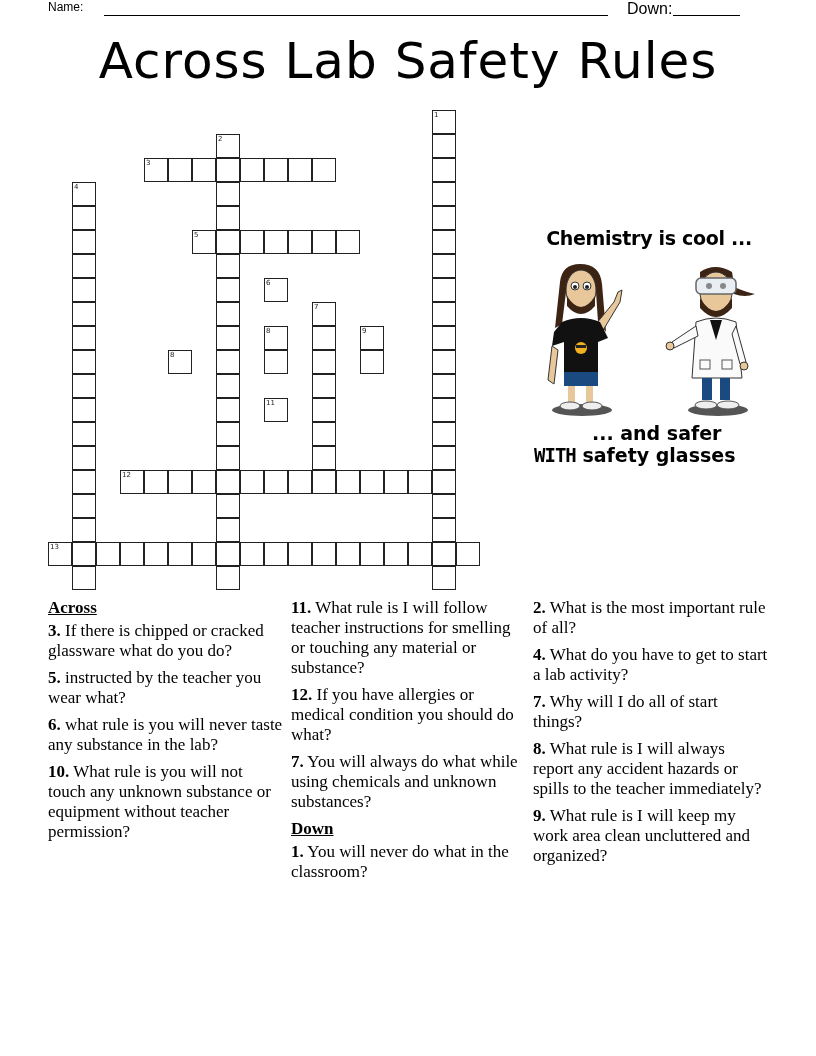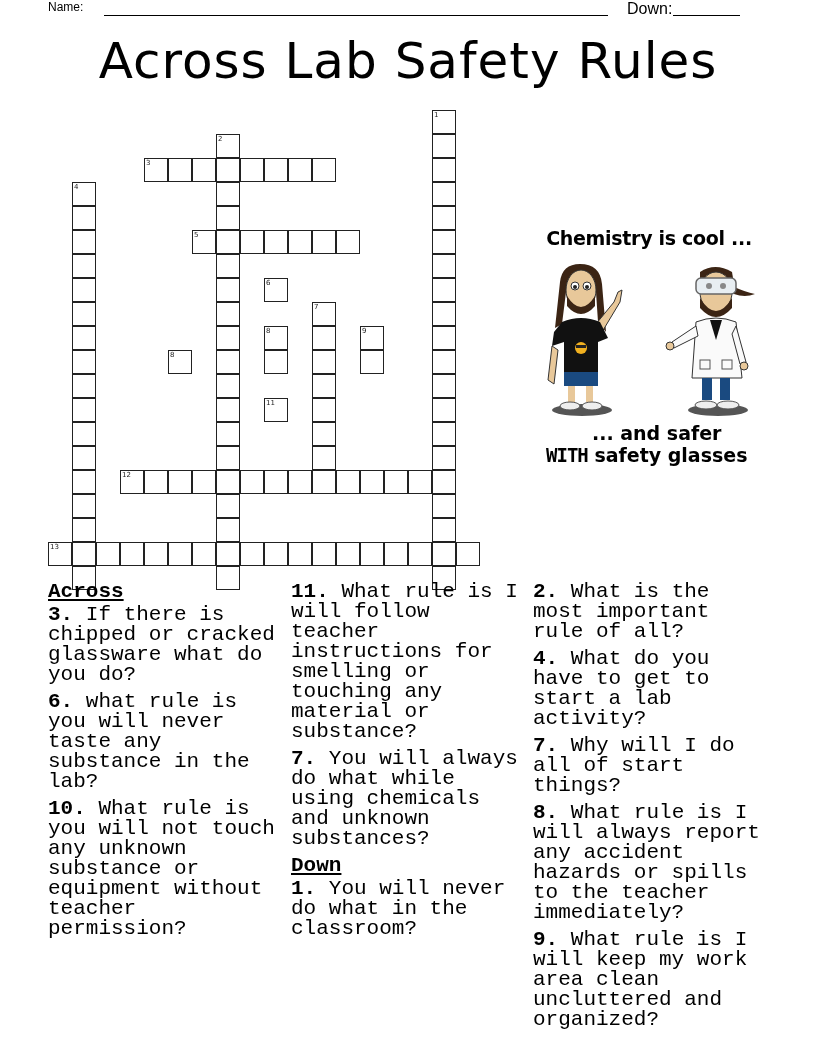--- a/index.html
+++ b/index.html
@@ -15,26 +15,26 @@
 
   .grid { position: absolute; left: 48px; top: 110px; }
   .cell { position: absolute; width: 24px; height: 24px; border: 1px solid #222; background: #fff; }
   .cell .num { position: absolute; top: 0px; left: 1px; font-size: 7px; line-height: 8px; color: #222; font-family: "DejaVu Sans", sans-serif; }
 
   .art { position: absolute; left: 522px; top: 222px; width: 254px; height: 255px; }
   .art-top { position: absolute; top: 5px; left: 0; width: 254px; text-align: center;
              font-family: "DejaVu Sans", sans-serif; font-weight: bold; font-size: 19px; letter-spacing: -0.3px; }
   .art-bot1 { position: absolute; top: 200px; left: 8px; width: 254px; padding-left: 62px; text-align: left;
               font-family: "DejaVu Sans", sans-serif; font-weight: bold; font-size: 19px; line-height: 22px; }
-  .art-bot2 { position: absolute; top: 222px; left: 24px; width: 254px; text-align: left;
+  .art-bot2 { position: absolute; top: 222px; left: 12px; width: 254px; text-align: left;
               font-family: "DejaVu Sans", sans-serif; font-weight: bold; font-size: 19px; line-height: 22px; white-space: nowrap; }
   .art-bot2 .with { font-family: "DejaVu Sans Mono", monospace; font-weight: bold; letter-spacing: -1px; }
   .figure { position: absolute; }
 
-  .col { position: absolute; top: 582px; width: 235px; font-family: Liberation Mono, monospace; font-size: 21px; line-height: 20px; }
+  .col { position: absolute; top: 598px; width: 235px; font-family: Liberation Serif, serif; font-size: 17px; line-height: 20px; }
   .col1 { left: 48px; }
   .col2 { left: 291px; }
   .col3 { left: 533px; }
   .section-head { font-weight: bold; text-decoration: underline; margin-bottom: 3px; }
   .clue { margin-bottom: 7px; }
   .clue .cnum { font-weight: bold; }
 </style>
 </head>
 <body>
 
@@ -250,26 +250,28 @@
     <ellipse cx="68" cy="143" rx="11" ry="4" fill="#eee" stroke="#555"></ellipse>
   </svg>
 
   <div class="art-bot1">... and safer</div>
   <div class="art-bot2"><span class="with">WITH</span><span> safety glasses</span></div>
 </div>
 
 <div class="col col1">
   <div class="section-head">Across</div>
   <div class="clue"><span class="cnum">3.</span><span> If there is chipped or cracked glassware what do you do?</span></div>
+  <div class="clue"><span class="cnum">5.</span><span> instructed by the teacher you wear what?</span></div>
   <div class="clue"><span class="cnum">6.</span><span> what rule is you will never taste any substance in the lab?</span></div>
   <div class="clue"><span class="cnum">10.</span><span> What rule is you will not touch any unknown substance or equipment without teacher permission?</span></div>
 </div>
 
 <div class="col col2">
   <div class="clue"><span class="cnum">11.</span><span> What rule is I will follow teacher instructions for smelling or touching any material or substance?</span></div>
+  <div class="clue"><span class="cnum">12.</span><span> If you have allergies or medical condition you should do what?</span></div>
   <div class="clue"><span class="cnum">7.</span><span> You will always do what while using chemicals and unknown substances?</span></div>
   <div class="section-head">Down</div>
   <div class="clue"><span class="cnum">1.</span><span> You will never do what in the classroom?</span></div>
 </div>
 
 <div class="col col3">
   <div class="clue"><span class="cnum">2.</span><span> What is the most important rule of all?</span></div>
   <div class="clue"><span class="cnum">4.</span><span> What do you have to get to start a lab activity?</span></div>
   <div class="clue"><span class="cnum">7.</span><span> Why will I do all of start things?</span></div>
   <div class="clue"><span class="cnum">8.</span><span> What rule is I will always report any accident hazards or spills to the teacher immediately?</span></div>

